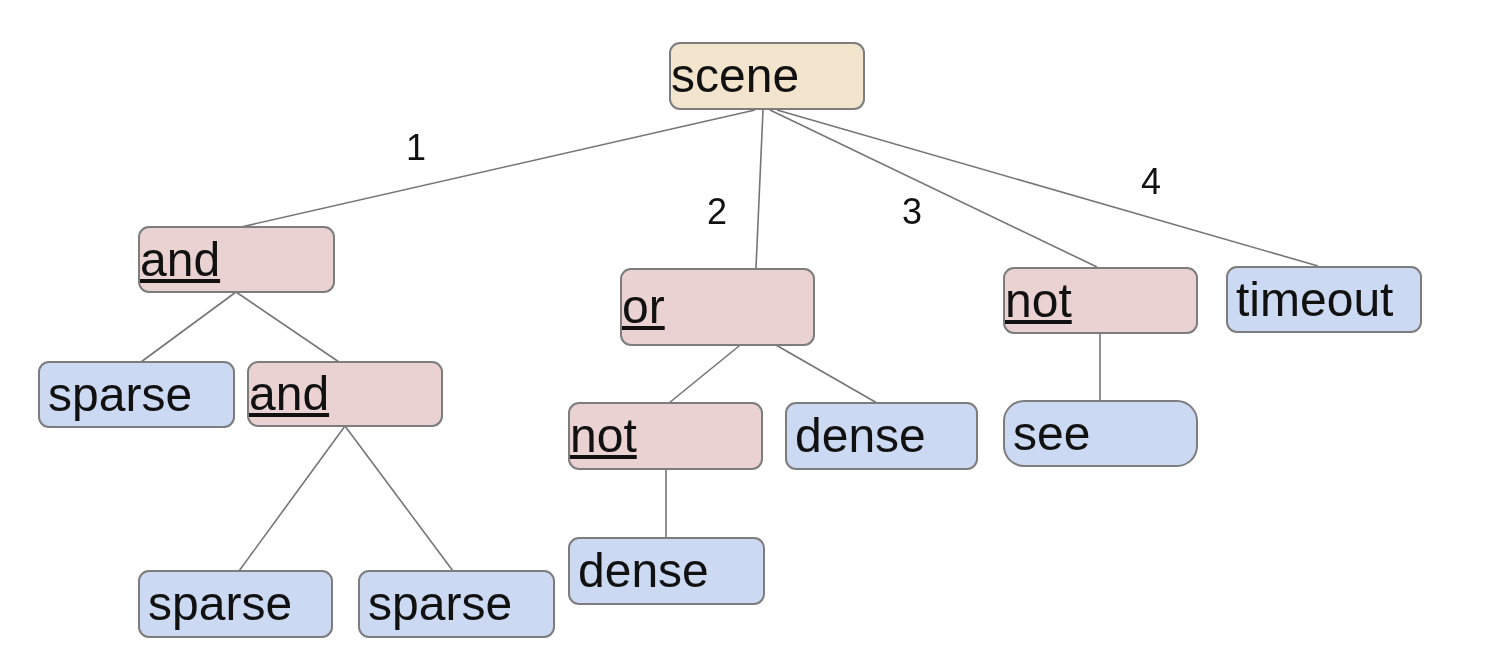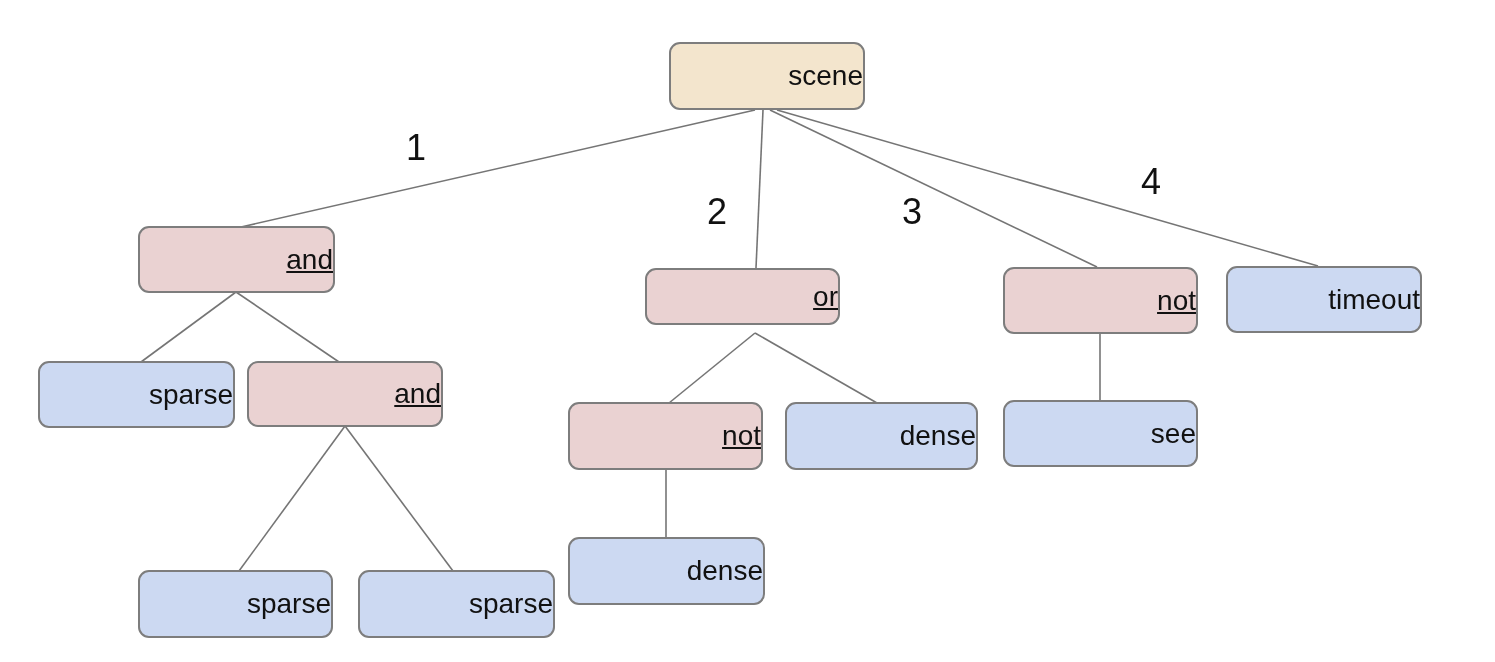--- a/index.html
+++ b/index.html
@@ -23,32 +23,32 @@
     pointer-events: none;
   }
   #edges line {
     stroke: var(--edge-line, #757575);
     stroke-width: 1.6;
   }
   .node {
     position: absolute;
     display: flex;
     align-items: center;
-    justify-content: flex-end;
+    justify-content: flex-start;
     box-sizing: border-box;
     border: 2px solid var(--border, #7d7d7d);
     border-radius: 11px;
-    font-size: 28px;
+    font-size: 48px;
     line-height: 1;
     color: var(--text, #111111);
     white-space: nowrap;
   }
   .fill-root { background: var(--root-fill, #f3e5cd); }
   .fill-op   { background: var(--op-fill,   #ead2d2); text-decoration: underline; }
-  .fill-leaf { background: var(--leaf-fill, #ccd9f2); }
+  .fill-leaf { background: var(--leaf-fill, #ccd9f2); padding-left: 8px; }
   .edge-label {
     position: absolute;
     transform: translate(-50%, -50%);
     font-size: 36px;
     color: var(--text, #111111);
   }
 </style>
 </head>
 <body>
 
@@ -70,21 +70,21 @@
   </svg>
 
   <div class="node fill-root" style="left:669px; top:42px; width:196px; height:68px;">
     <span>scene</span>
   </div>
 
   <div class="node fill-op" style="left:138px; top:226px; width:197px; height:67px;">
     <span>and</span>
   </div>
 
-  <div class="node fill-op" style="left:645px; top:268px; width:195px; height:57px;">
+  <div class="node fill-op" style="left:620px; top:268px; width:195px; height:78px;">
     <span>or</span>
   </div>
 
   <div class="node fill-op" style="left:1003px; top:267px; width:195px; height:67px;">
     <span>not</span>
   </div>
 
   <div class="node fill-leaf" style="left:1226px; top:266px; width:196px; height:67px;">
     <span>timeout</span>
   </div>
@@ -98,21 +98,21 @@
   </div>
 
   <div class="node fill-op" style="left:568px; top:402px; width:195px; height:68px;">
     <span>not</span>
   </div>
 
   <div class="node fill-leaf" style="left:785px; top:402px; width:193px; height:68px;">
     <span>dense</span>
   </div>
 
-  <div class="node fill-leaf" style="left:1003px; top:400px; width:195px; height:67px;">
+  <div class="node fill-leaf" style="left:1003px; top:400px; width:195px; height:67px;border-radius:21px;">
     <span>see</span>
   </div>
 
   <div class="node fill-leaf" style="left:568px; top:537px; width:197px; height:68px;">
     <span>dense</span>
   </div>
 
   <div class="node fill-leaf" style="left:138px; top:570px; width:195px; height:68px;">
     <span>sparse</span>
   </div>

